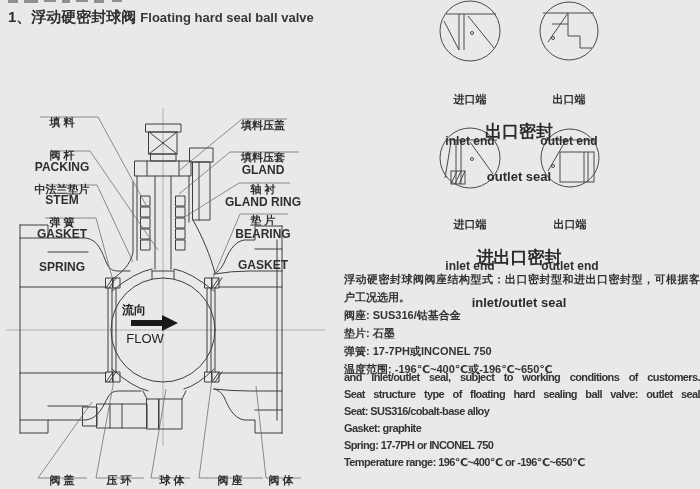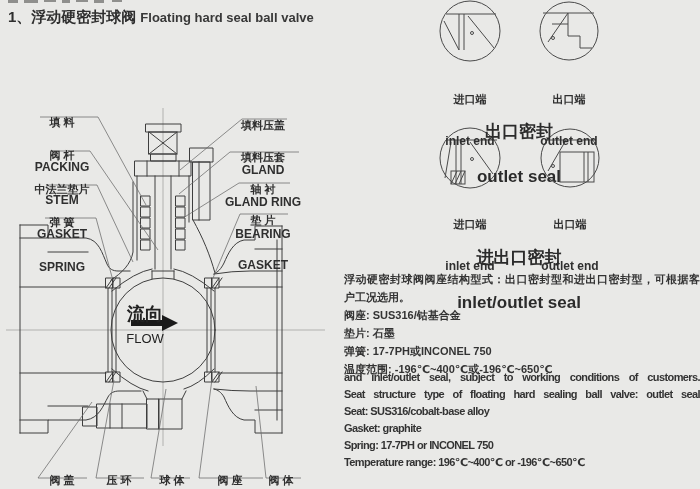--- a/index.html
+++ b/index.html
@@ -10,22 +10,22 @@
   }
   #heading{position:absolute;left:8px;top:8px;white-space:pre}
   #heading .num,#heading .t-zh{font-size:15px;font-weight:bold;color:#2e2e2e}
   #heading .t-en{font-size:13px;font-weight:bold;color:#383838;margin-left:4px}
   svg{position:absolute;left:0;top:0}
   .pair{position:absolute;text-align:center;line-height:15px;white-space:pre}
   .pair .zh{font-size:11px;font-weight:bold;color:#2f2f2f}
   .pair .en{font-size:12px;font-weight:bold;color:#2f2f2f}
   .cap{position:absolute;text-align:center;white-space:pre;line-height:15px}
   .cap .zh{font-size:17px;font-weight:bold;color:#2b2b2b}
-  .cap .en{font-size:17px;font-weight:bold;color:#2b2b2b}
-  .flow-zh{position:absolute;font-size:18px;font-weight:bold;color:#222;text-align:center;white-space:pre}
+  .cap .en{font-size:13px;font-weight:bold;color:#2b2b2b}
+  .flow-zh{position:absolute;font-size:12px;font-weight:bold;color:#222;white-space:pre}
   .flow-en{position:absolute;font-size:13px;font-weight:normal;color:#222;text-align:center;white-space:pre}
   .spec{position:absolute;left:344px;width:356px}
   .spec-zh div{font-size:11px;font-weight:bold;line-height:18px;color:#333;white-space:pre}
   .spec-en div{font-size:11px;font-weight:bold;line-height:17px;color:#333;letter-spacing:-0.6px;white-space:pre}
   .fill{text-align:justify;text-align-last:justify;white-space:normal !important}
 </style>
 </head>
 <body>
 
 <div id="heading"><span class="num">1、</span><span class="t-zh">浮动硬密封球阀</span><span class="t-en">Floating hard seal ball valve</span></div>

